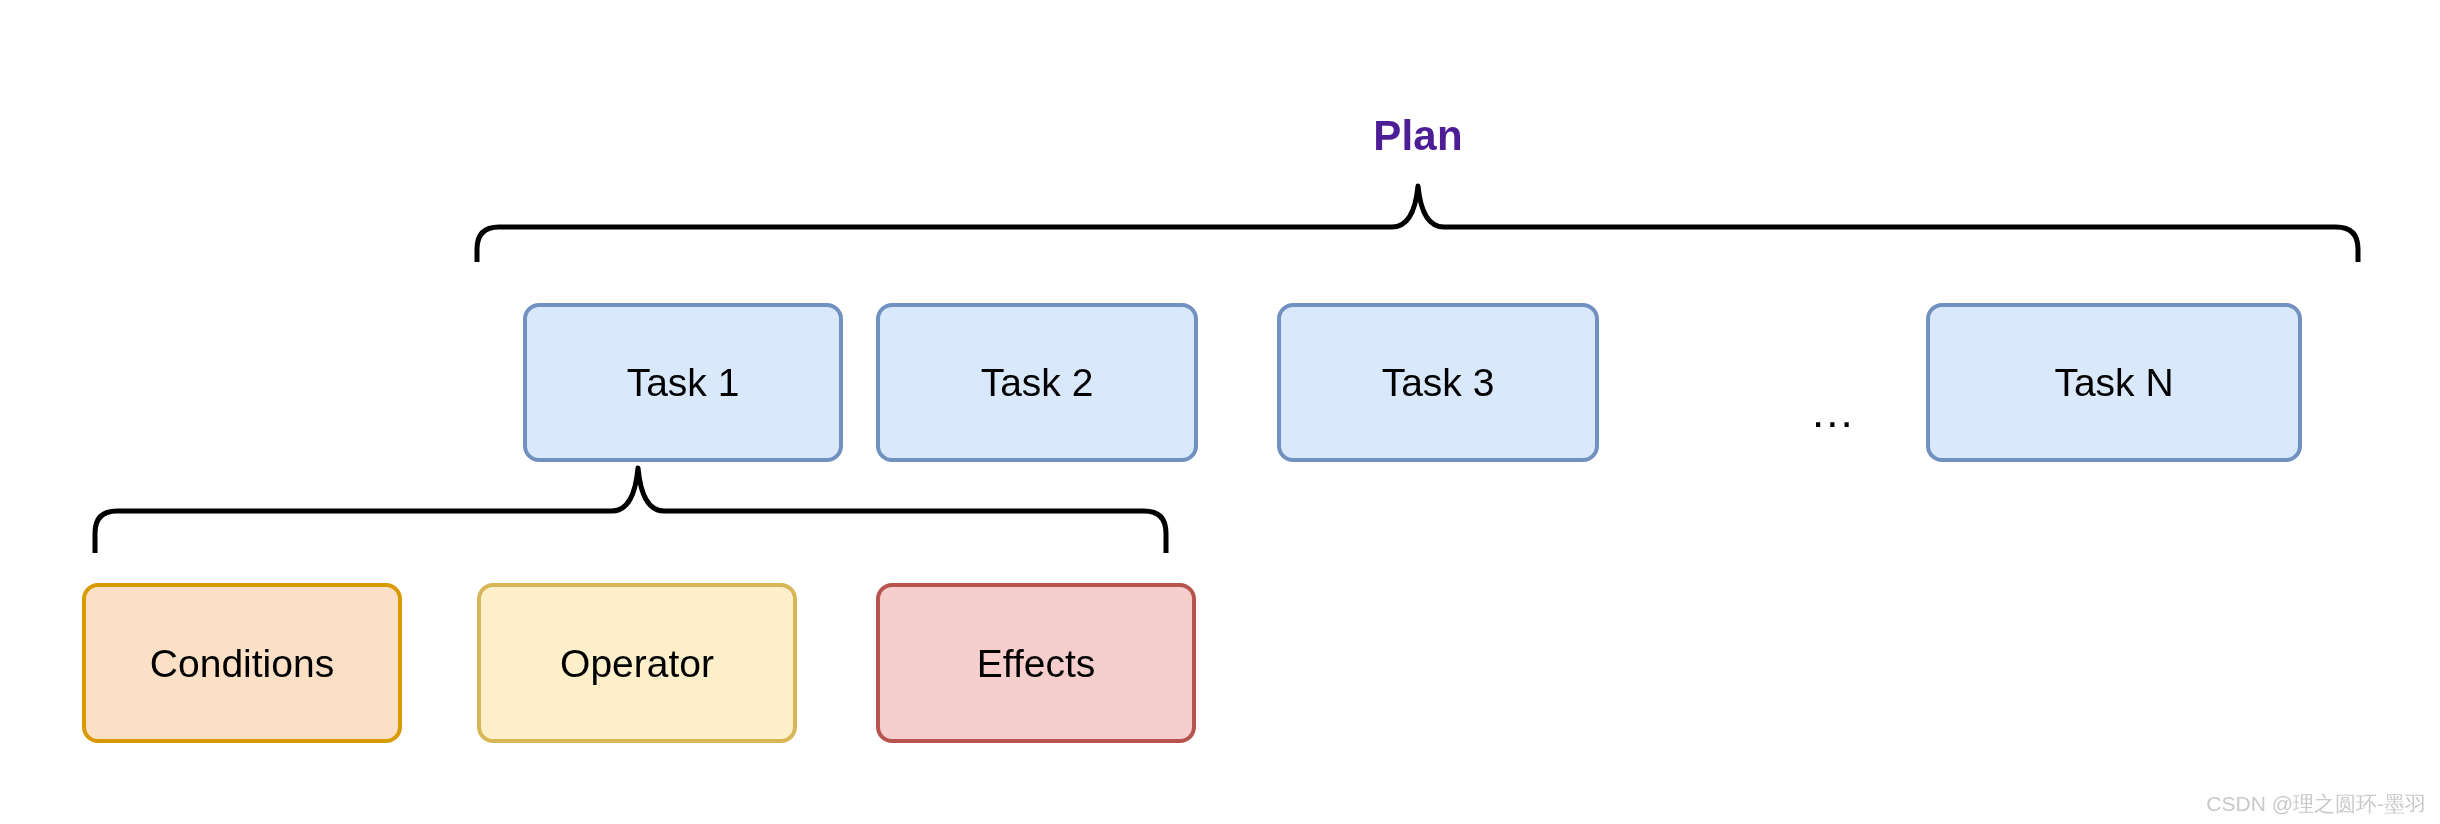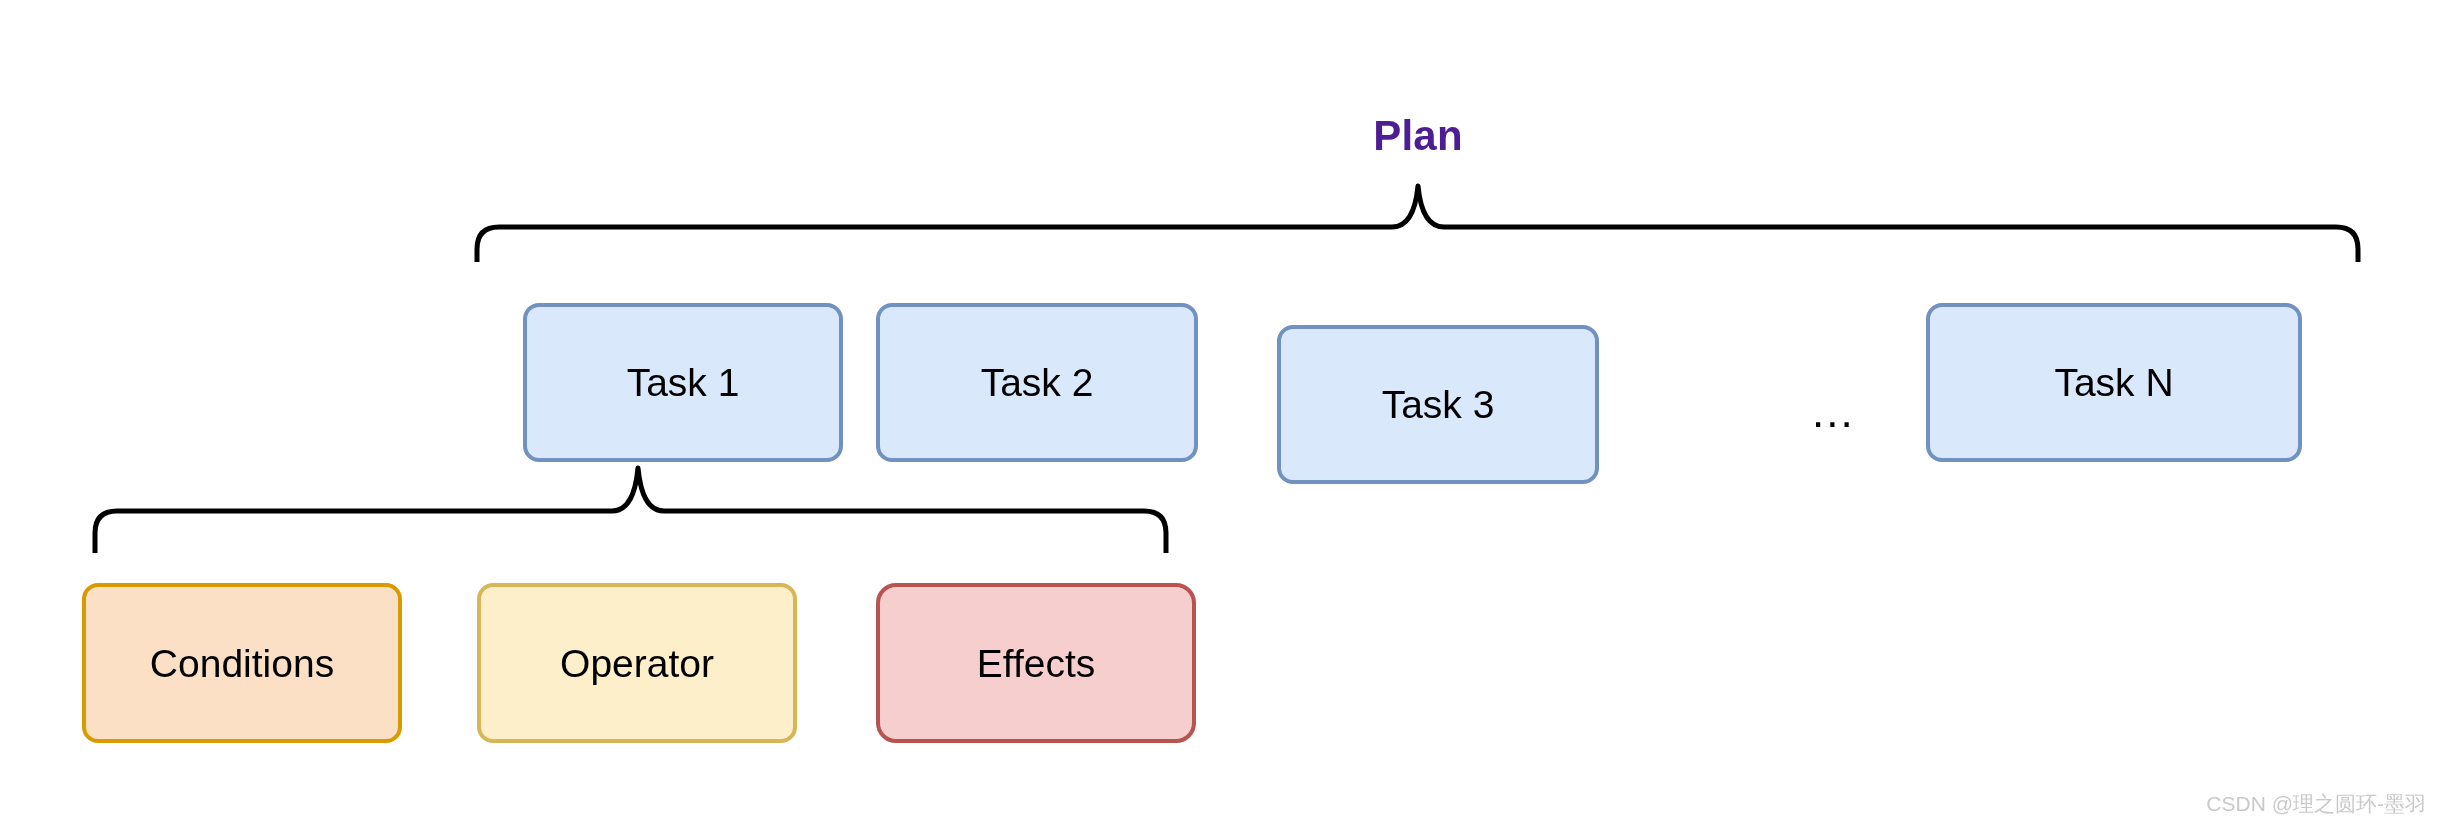--- a/index.html
+++ b/index.html
@@ -104,34 +104,34 @@
     <path id="task-brace-path" fill="none" stroke="#000000" stroke-width="5" stroke-linecap="butt" stroke-linejoin="round" d="M 95 553 L 95 533 Q 95 511 117 511 L 612 511 Q 634 511 638 468 Q 642 511 664 511 L 1144 511 Q 1166 511 1166 533 L 1166 553"></path>
   </svg>
 
   <div id="task-row">
       <div class="node task" style="left: 477px; top: 303px; width: 320px; height: 159px; margin-left: 46px;">
         <span>Task 1</span>
       </div>
       <div class="node task" style="left: 876px; top: 303px; width: 322px; height: 159px;">
         <span>Task 2</span>
       </div>
-      <div class="node task" style="left: 1277px; top: 303px; width: 322px; height: 159px; margin-top: 22px;">
+      <div class="node task" style="left: 1277px; top: 303px; width: 322px; height: 159px;">
         <span>Task 3</span>
       </div>
       <div class="node task" style="left: 1926px; top: 303px; width: 376px; height: 159px;">
         <span>Task N</span>
       </div>
       <div class="ellipsis" style="left: 1812px; top: 390px;">...</div>
     </div>
   <div id="decomposition-row">
       <div class="node conditions" style="left: 82px; top: 583px; width: 320px; height: 160px;">
         <span>Conditions</span>
       </div>
       <div class="node operator" style="left: 477px; top: 583px; width: 320px; height: 160px;">
         <span>Operator</span>
       </div>
-      <div class="node effects" style="left: 876px; top: 583px; width: 320px; height: 160px; border-radius: 20px;">
+      <div class="node effects" style="left: 876px; top: 583px; width: 320px; height: 160px;">
         <span>Effects</span>
       </div>
     </div>
 
   <div class="watermark">CSDN @理之圆环-墨羽</div>
 </div>
 
 </body></html>

